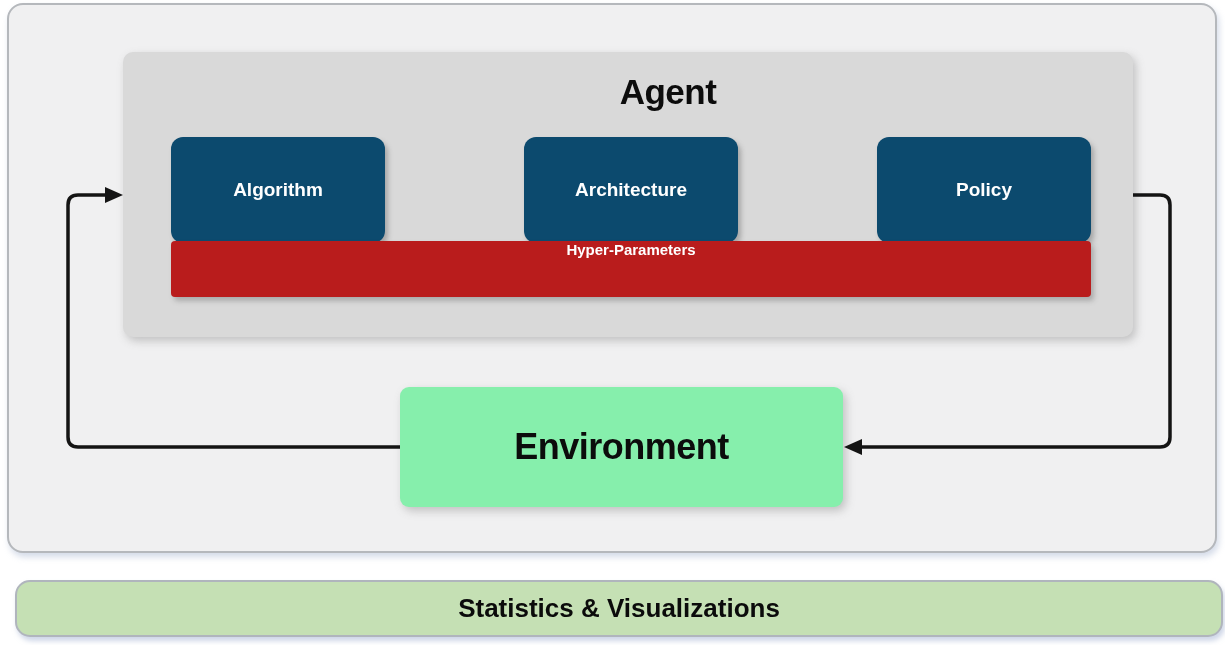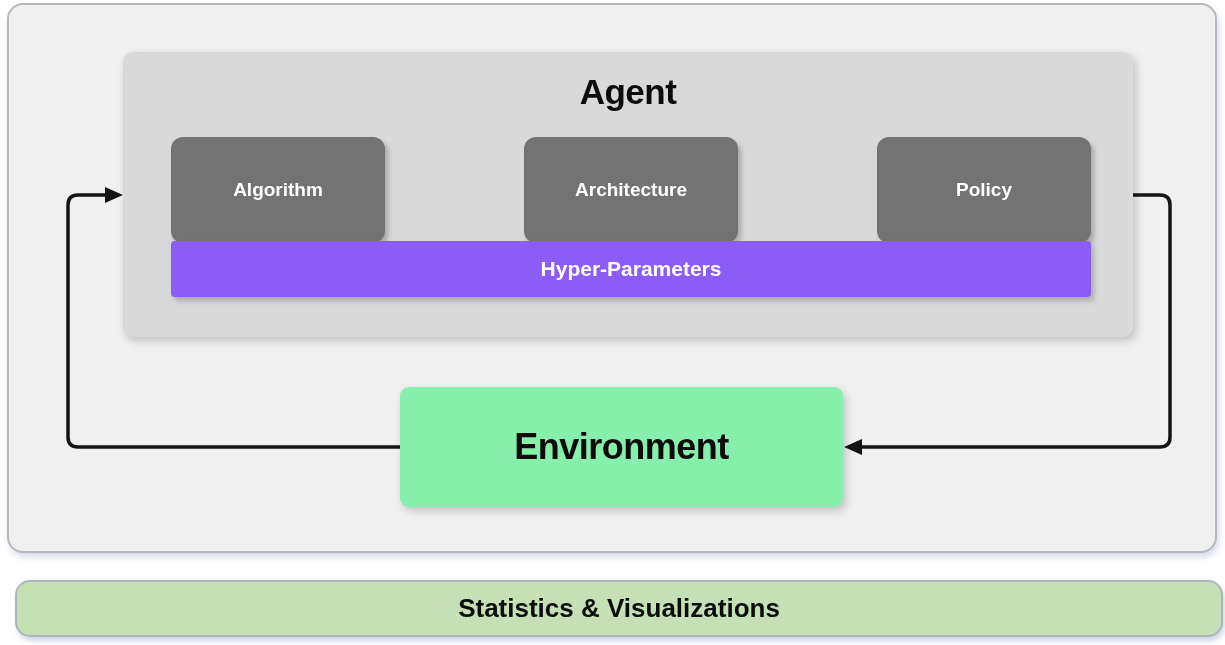--- a/index.html
+++ b/index.html
@@ -40,57 +40,58 @@
   .agent-title {
     position: absolute;
     left: 0;
     top: 20px;
     width: 100%;
     text-align: center;
     font-size: 35px;
     font-weight: bold;
     color: #0c0c0c;
     letter-spacing: -0.5px;
+    padding-left: 40px;
   }
   .module-row {
     position: absolute;
     left: 48px;
     top: 85px;
     width: 920px;
     height: 88px;
     display: flex;
     justify-content: space-between;
   }
   .module-box {
     width: 214px;
     height: 106px;
-    background: #737373;
+    background: #0c4a6e;
     border-radius: 12px;
     display: flex;
     align-items: center;
     justify-content: center;
     text-align: center;
     color: #ffffff;
     font-size: 19px;
     font-weight: bold;
     box-shadow: 3px 4px 5px rgba(90, 90, 90, 0.4);
   }
   .hyper-bar {
     position: absolute;
     left: 48px;
     top: 189px;
     width: 920px;
     height: 56px;
-    background: #8b5cf6;
+    background: #b91c1c;
     border-radius: 4px;
     display: flex;
-    align-items: center;
+    align-items: flex-start;
     justify-content: center;
     color: #ffffff;
-    font-size: 21px;
+    font-size: 15px;
     font-weight: bold;
     box-shadow: 3px 4px 5px rgba(90, 90, 90, 0.35);
   }
   .environment-box {
     position: absolute;
     left: 400px;
     top: 387px;
     width: 443px;
     height: 120px;
     background: #86efac;

